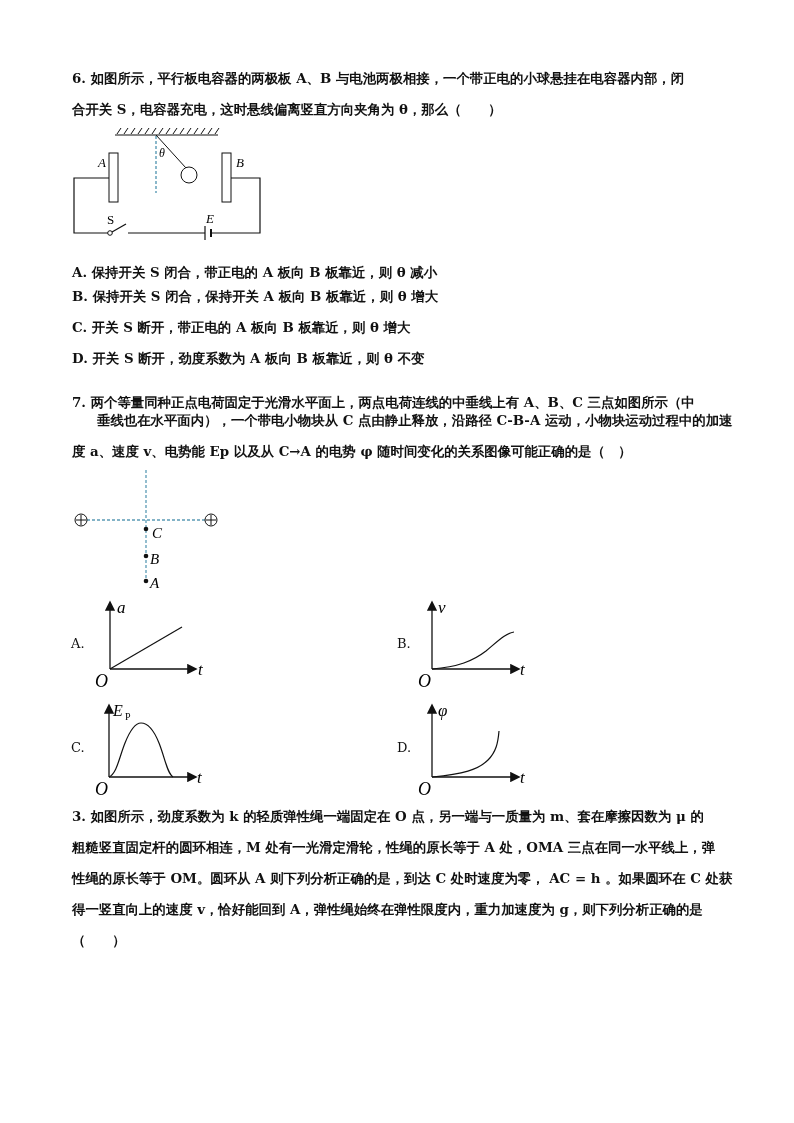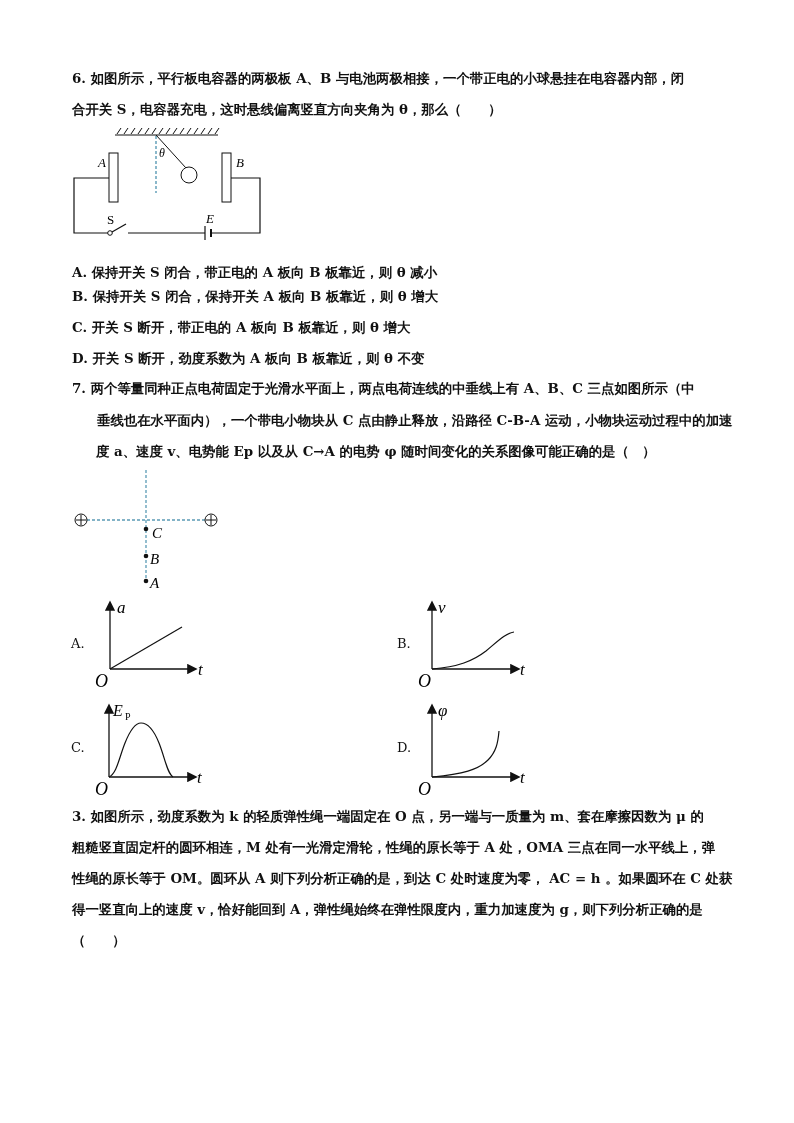--- a/index.html
+++ b/index.html
@@ -57,23 +57,23 @@
   <polyline points="151,113 200,113 200,58 171,58" fill="none" stroke="#111" stroke-width="1.2"></polyline>
   <text x="47" y="104" font-size="13">S</text>
   <text x="146" y="103" font-size="13" font-style="italic">E</text>
 </svg>
 
 <div class="line" style="top:257px;margin-top:7px;">A. 保持开关 S 闭合，带正电的 A 板向 B 板靠近，则 θ 减小</div>
 <div class="line" style="top:288px;">B. 保持开关 S 闭合，保持开关 A 板向 B 板靠近，则 θ 增大</div>
 <div class="line" style="top:319px;">C. 开关 S 断开，带正电的 A 板向 B 板靠近，则 θ 增大</div>
 <div class="line" style="top:350px;">D. 开关 S 断开，劲度系数为 A 板向 B 板靠近，则 θ 不变</div>
 
-<div class="line" style="top:380px;">7. 两个等量同种正点电荷固定于光滑水平面上，两点电荷连线的中垂线上有 A、B、C 三点如图所示（中</div>
+<div class="line" style="top:394px;">7. 两个等量同种正点电荷固定于光滑水平面上，两点电荷连线的中垂线上有 A、B、C 三点如图所示（中</div>
 <div class="line" style="top:412px;margin-left:25px;">垂线也在水平面内），一个带电小物块从 C 点由静止释放，沿路径 C-B-A 运动，小物块运动过程中的加速</div>
-<div class="line" style="top:443px;margin-left:24px;">度 a、速度 v、电势能 Ep 以及从 C→A 的电势 φ 随时间变化的关系图像可能正确的是（　）</div>
+<div class="line" style="top:443px;">度 a、速度 v、电势能 Ep 以及从 C→A 的电势 φ 随时间变化的关系图像可能正确的是（　）</div>
 
 <svg width="180" height="130" style="left:60px; top:465px;" viewBox="0 0 180 130">
   <line x1="86" y1="5" x2="86" y2="118" stroke="#5b9bb5" stroke-width="1.3" stroke-dasharray="3,2"></line>
   <line x1="27" y1="55" x2="145" y2="55" stroke="#5b9bb5" stroke-width="1.3" stroke-dasharray="3,2"></line>
   <g>
     <circle cx="21" cy="55" r="6" fill="#fff" stroke="#111" stroke-width="1"></circle>
     <line x1="16" y1="55" x2="26" y2="55" stroke="#111" stroke-width="1"></line>
     <line x1="21" y1="50" x2="21" y2="60" stroke="#111" stroke-width="1"></line>
   </g>
   <g>

